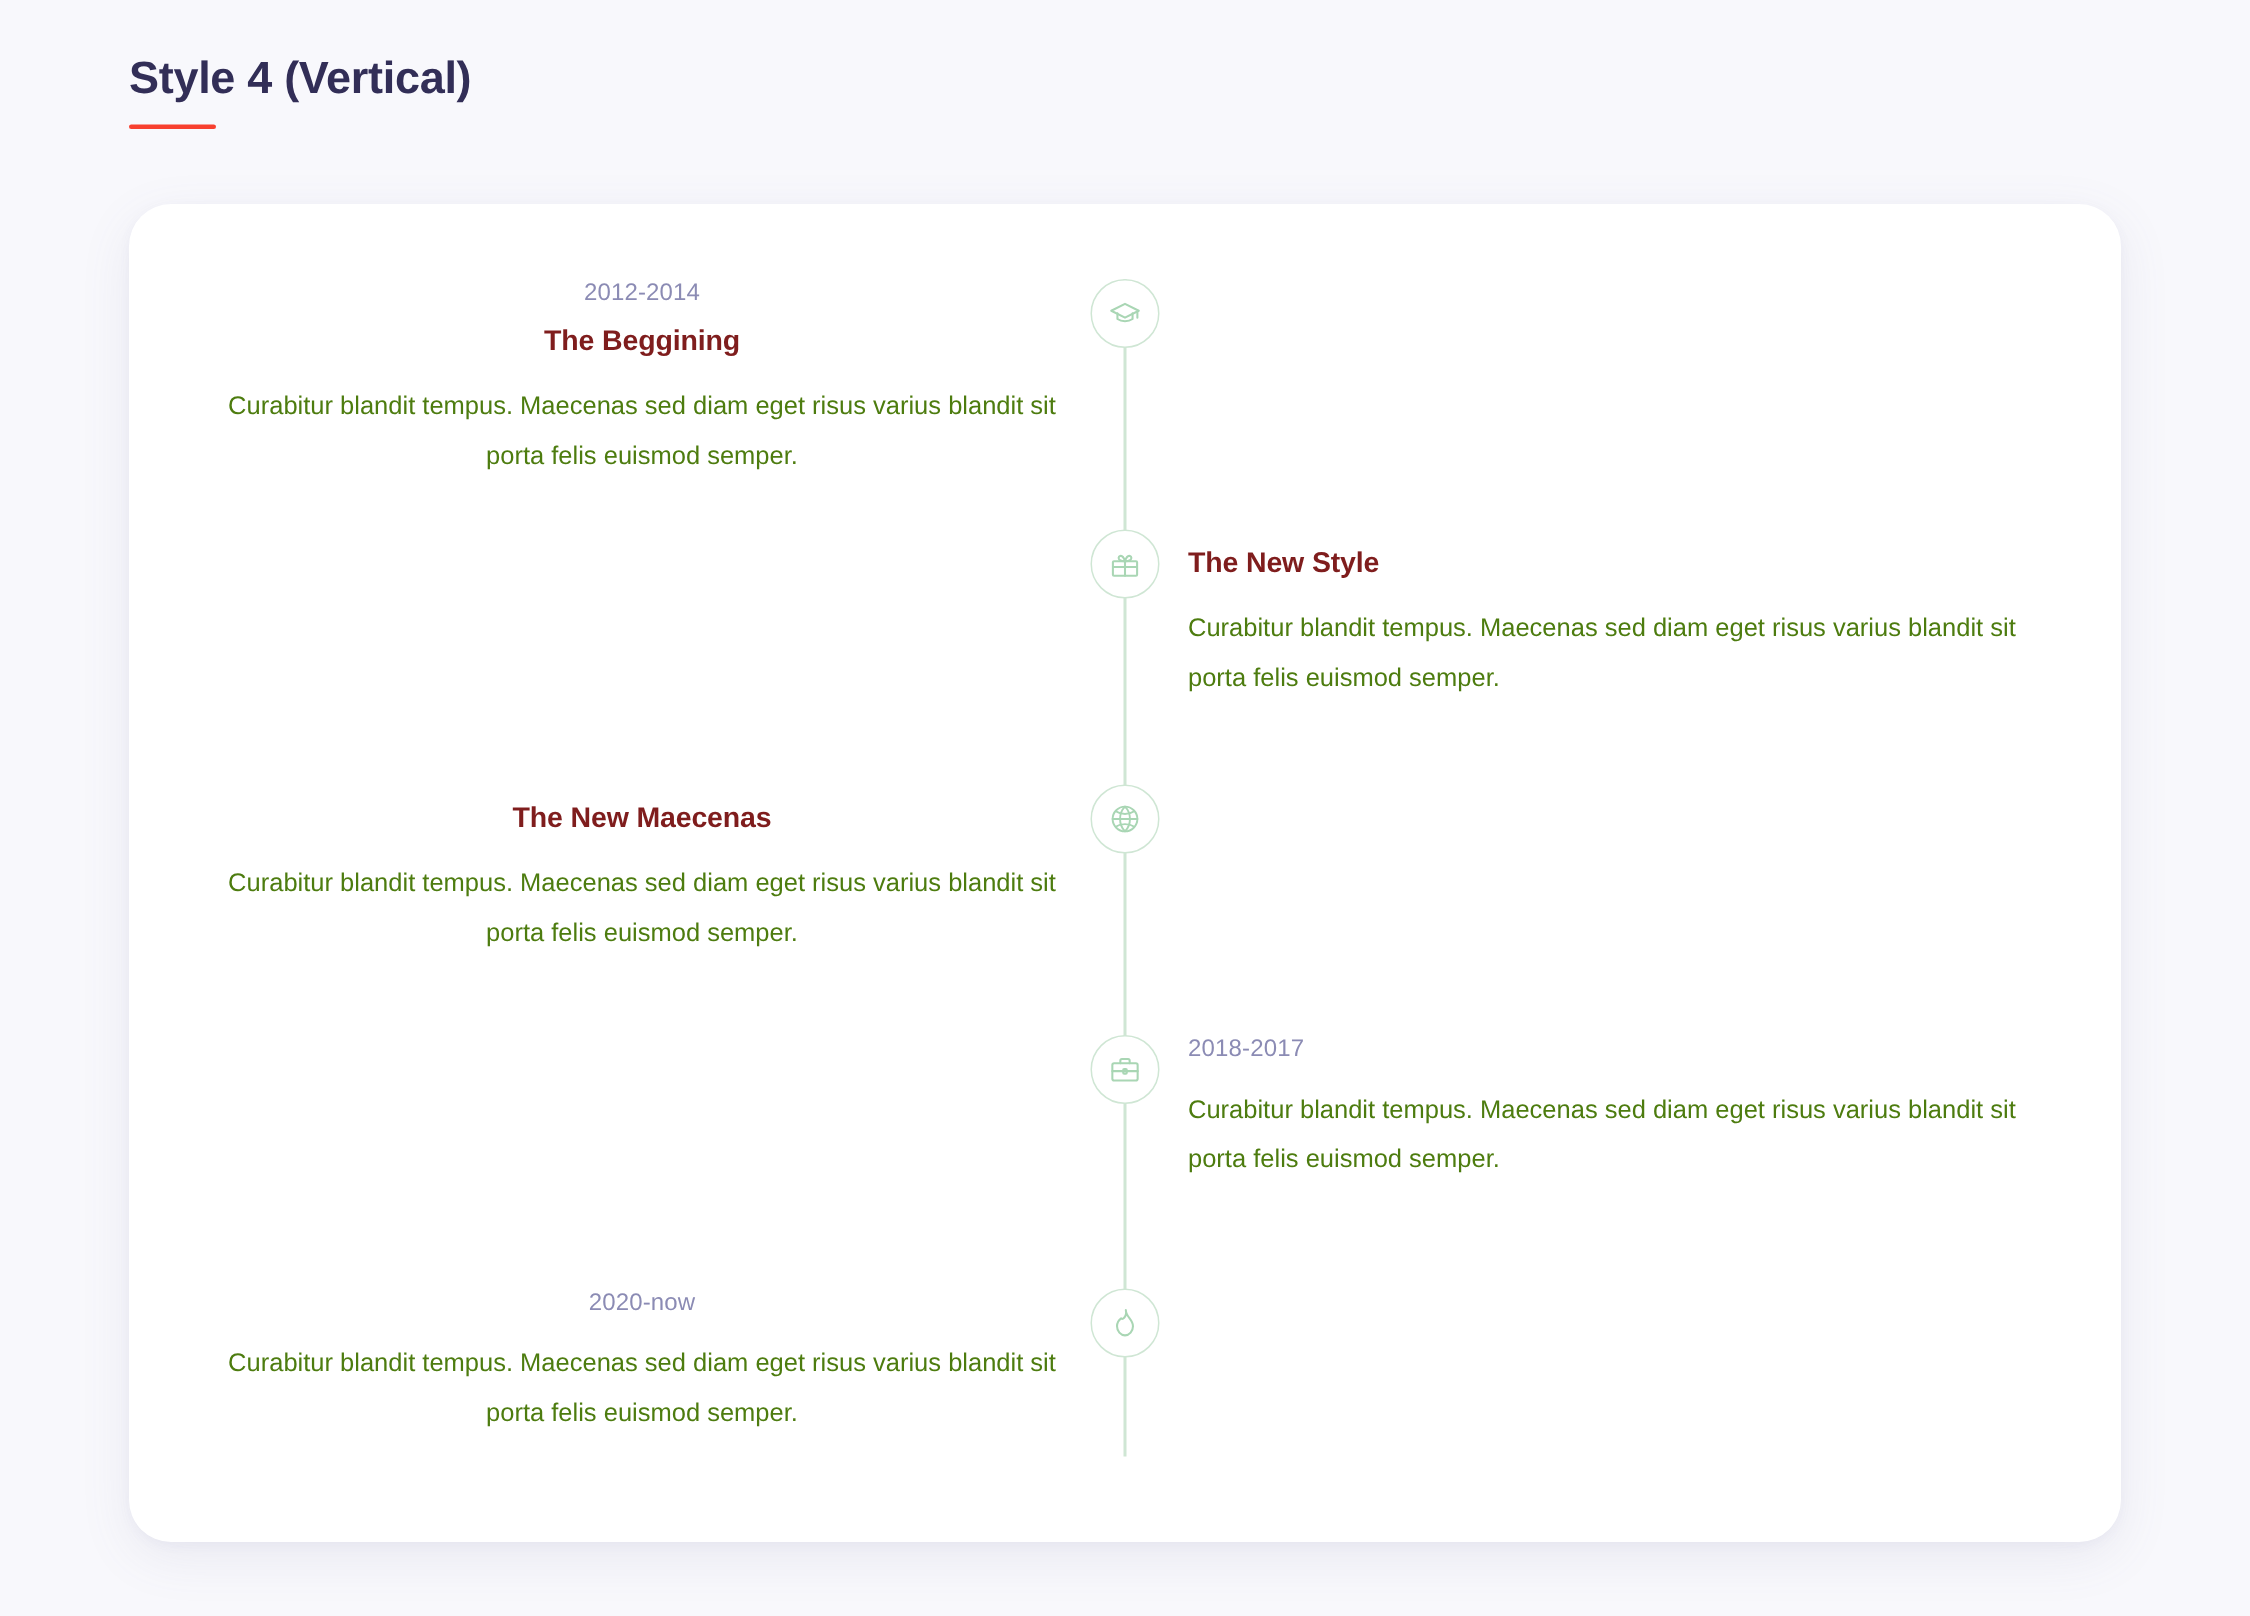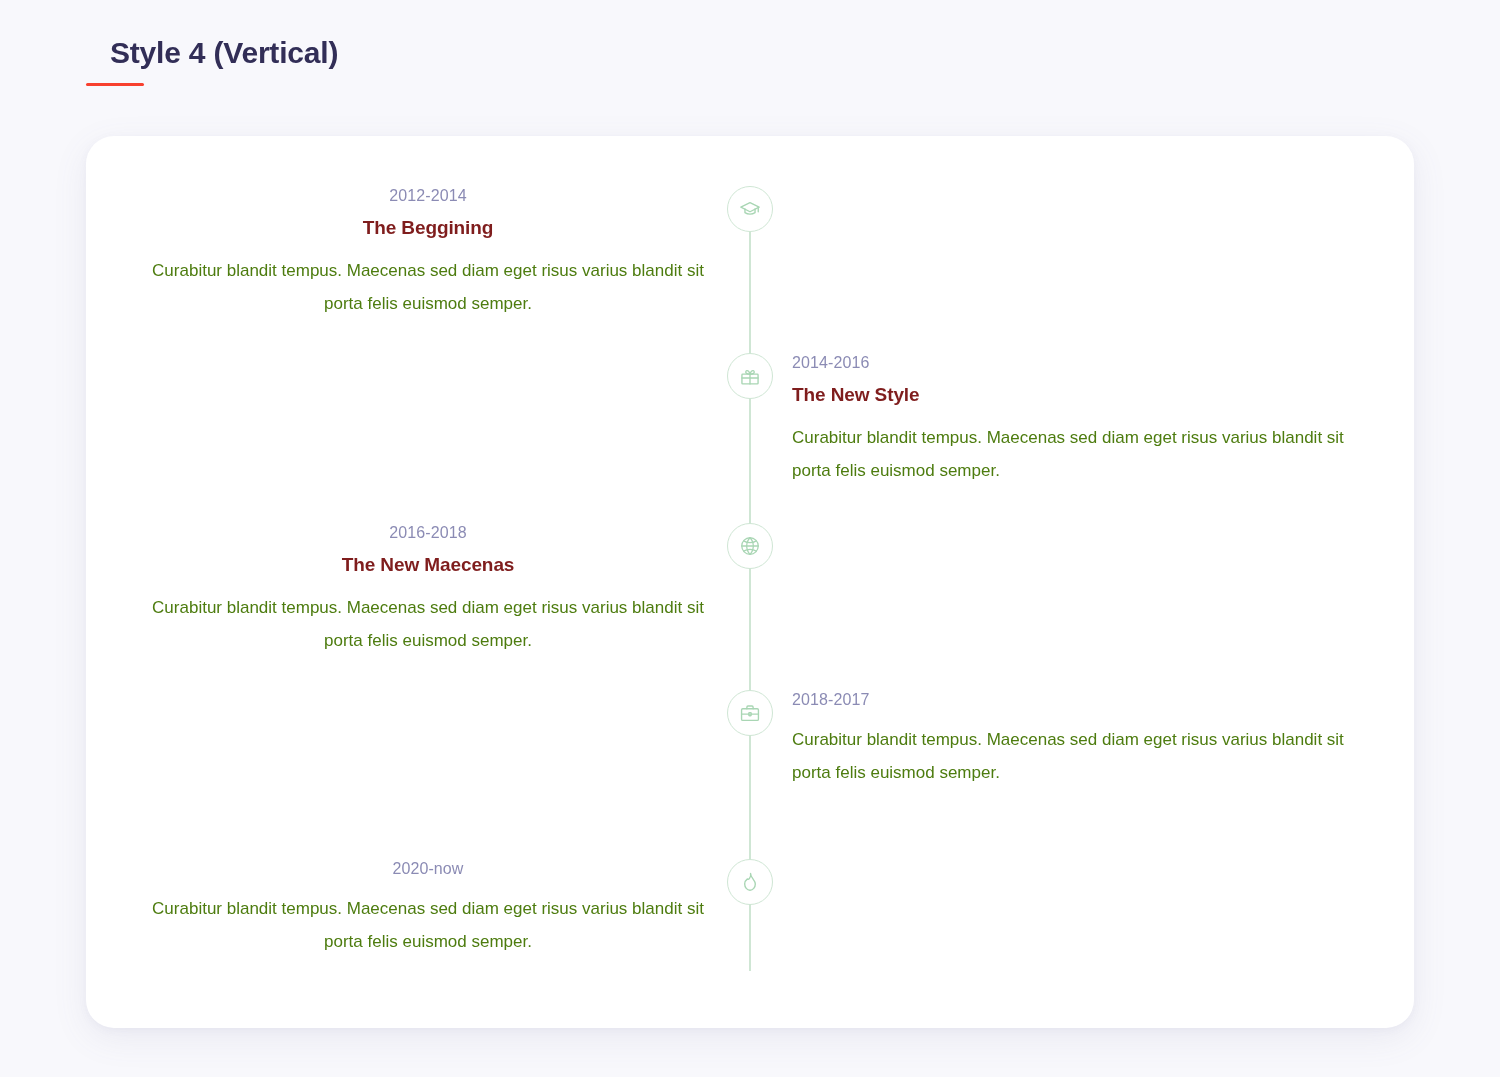--- a/index.html
+++ b/index.html
@@ -26,21 +26,20 @@
     top: 34px;
   }
 
   .page-title {
     font-size: 30px;
     font-weight: 700;
     letter-spacing: -0.2px;
     color: #322e57;
     line-height: 1.25;
     white-space: nowrap;
-    margin-left: 24px;
   }
 
   .title-rule {
     margin-top: 11px;
     width: 58px;
     height: 3px;
     background: #f8402f;
     border-radius: 2px;
   }
 
@@ -178,41 +177,39 @@
             <svg viewBox="0 0 24 24" fill="none" stroke="#a9d6b4" stroke-width="1.5" stroke-linecap="round" stroke-linejoin="round">
               <rect x="3.2" y="10" width="17.6" height="10.6" rx="0.8"></rect>
               <path d="M3.2 14.2 H20.8"></path>
               <path d="M12 10 V20.6"></path>
               <path d="M12 10 C12 10 9.6 10 8.3 9.2 C7 8.4 7.1 6.6 8.4 6.2 C9.8 5.8 11.3 7.7 12 10 Z"></path>
               <path d="M12 10 C12 10 14.4 10 15.7 9.2 C17 8.4 16.9 6.6 15.6 6.2 C14.2 5.8 12.7 7.7 12 10 Z"></path>
             </svg>
           </span>
         </div>
         <div class="tl-body">
-          <div class="tl-date">2014-2016</div>
           <div class="tl-heading">The New Style</div>
           <div class="tl-text">Curabitur blandit tempus. Maecenas sed diam eget risus varius blandit sit porta felis euismod semper.</div>
         </div>
       </div>
 
       <div class="tl-item left" style="top:387px;">
         <div class="tl-marker">
           <span>
             <svg viewBox="0 0 24 24" fill="none" stroke="#a9d6b4" stroke-width="1.4" stroke-linecap="round" stroke-linejoin="round">
               <circle cx="12" cy="12" r="9"></circle>
               <path d="M3 12 H21"></path>
               <path d="M12 3 C14.6 5.6 15.6 9 15.6 12 C15.6 15 14.6 18.4 12 21
                        C9.4 18.4 8.4 15 8.4 12 C8.4 9 9.4 5.6 12 3 Z"></path>
               <path d="M5.2 6.4 C7 7.6 9.4 8.3 12 8.3 C14.6 8.3 17 7.6 18.8 6.4"></path>
               <path d="M5.2 17.6 C7 16.4 9.4 15.7 12 15.7 C14.6 15.7 17 16.4 18.8 17.6"></path>
             </svg>
           </span>
         </div>
         <div class="tl-body">
-          <div class="tl-date">2016-2018</div>
           <div class="tl-heading">The New Maecenas</div>
           <div class="tl-text">Curabitur blandit tempus. Maecenas sed diam eget risus varius blandit sit porta felis euismod semper.</div>
         </div>
       </div>
 
       <div class="tl-item right" style="top:554px;">
         <div class="tl-marker">
           <span>
             <svg viewBox="0 0 24 24" fill="none" stroke="#a9d6b4" stroke-width="1.5" stroke-linecap="round" stroke-linejoin="round">
               <rect x="2.8" y="7.4" width="18.4" height="12.6" rx="1.3"></rect>

